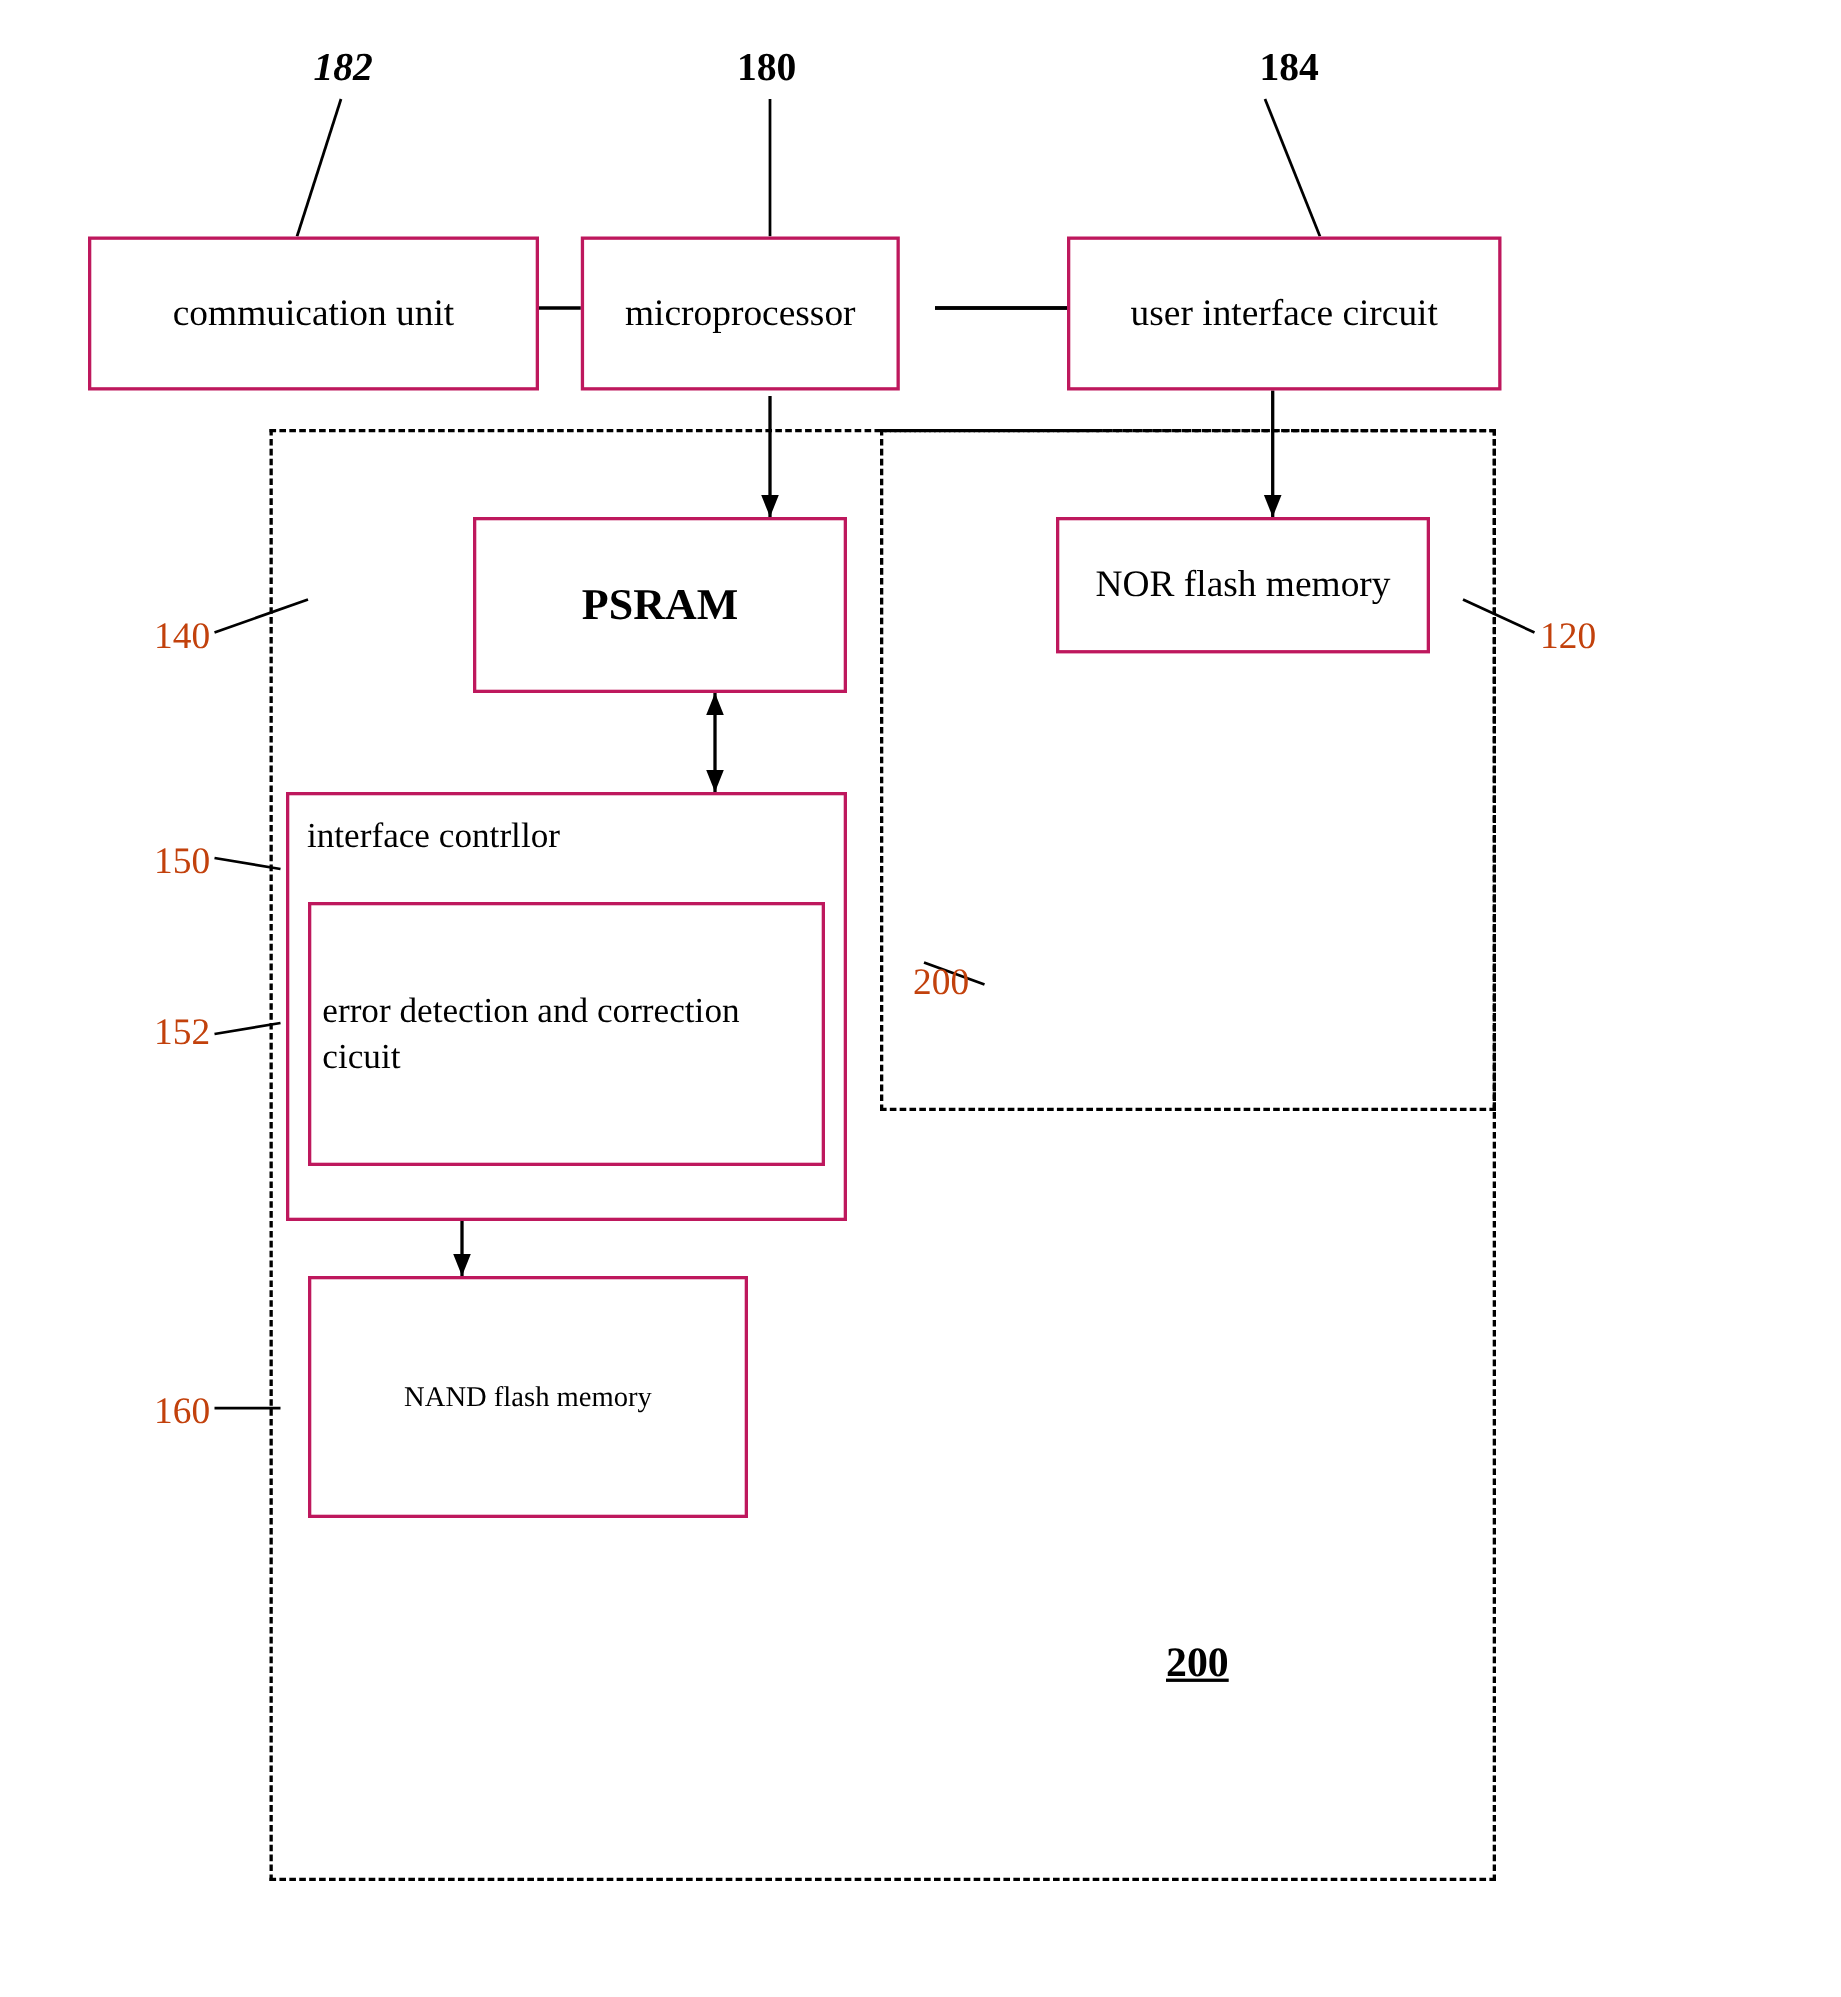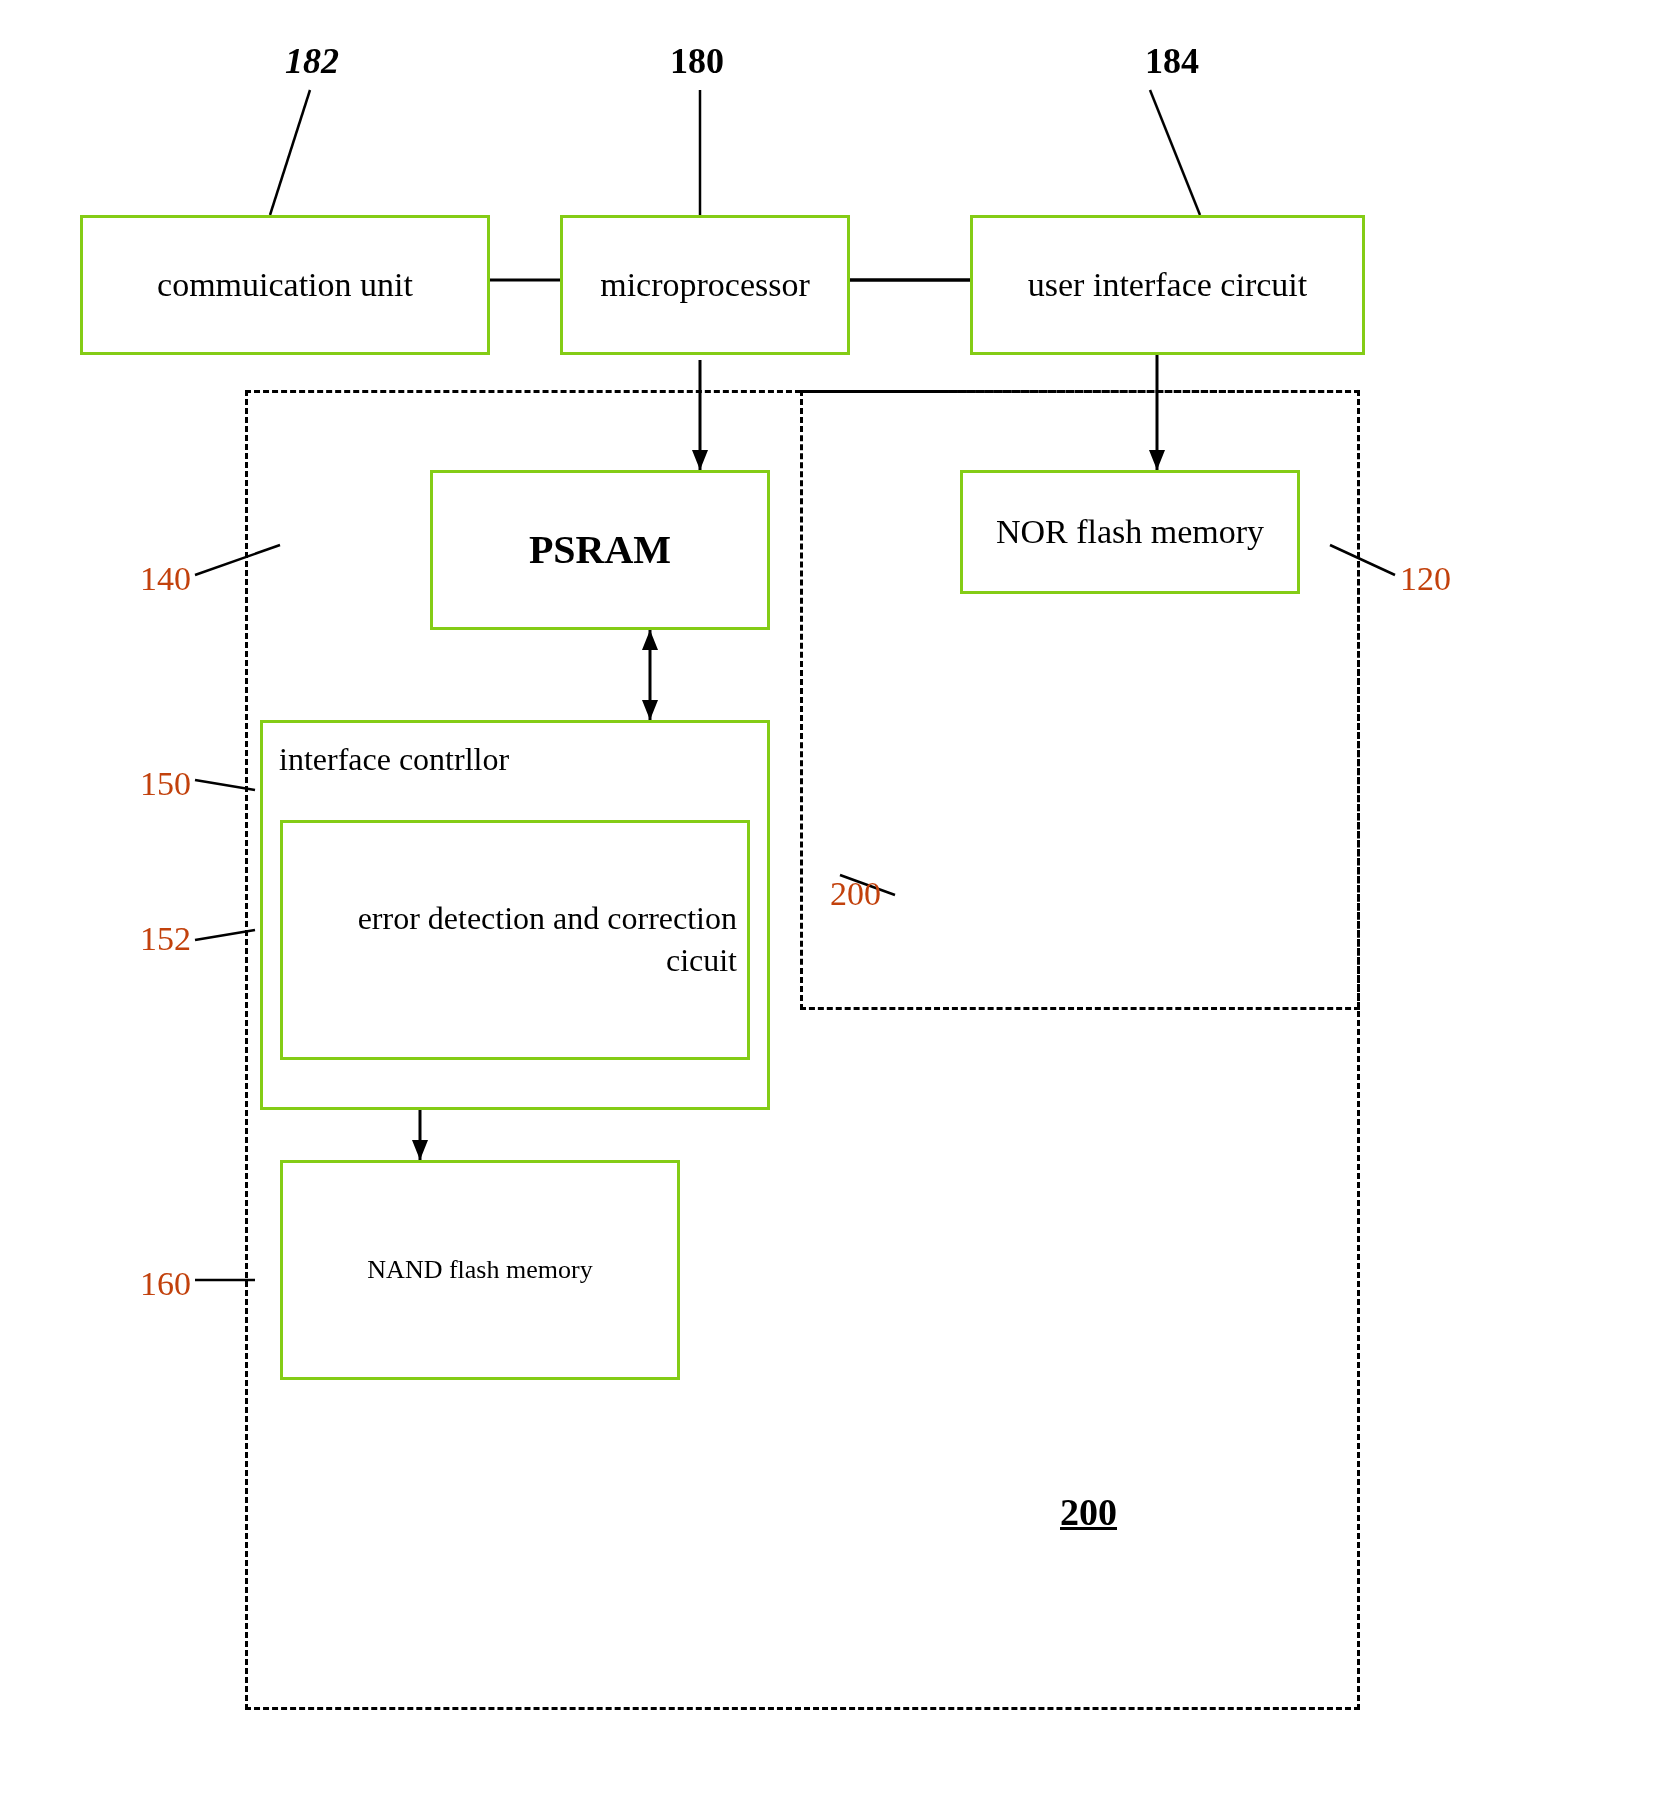--- a/index.html
+++ b/index.html
@@ -21,26 +21,26 @@
 
     .label-ref {
       position: absolute;
       font-size: 36px;
       font-weight: bold;
       color: #000;
     }
 
     .box {
       position: absolute;
-      border: 3px solid #84cc16;
+      border: 3px solid #be185d;
       background: #fff;
       display: flex;
       align-items: center;
       justify-content: center;
-      text-align: right;
+      text-align: left;
       font-size: 34px;
       line-height: 1.3;
       padding: 10px;
     }
 
     .box-dashed {
       position: absolute;
       border: 3px dashed #000;
       background: transparent;
     }
@@ -114,21 +114,21 @@
 
   <div class="label-ref" style="left:285px; top:40px;font-style:italic;">182</div>
   <div class="label-ref" style="left:670px; top:40px;">180</div>
   <div class="label-ref" style="left:1145px; top:40px;">184</div>
 
   <div class="box" style="left:80px; top:215px; width:410px; height:140px; font-size:34px;">
     <span>commuication
 unit</span>
   </div>
 
-  <div class="box" style="left:560px; top:215px; width:290px; height:140px; font-size:34px;">
+  <div class="box" style="left:528px; top:215px; width:290px; height:140px; font-size:34px;">
     <span>microprocessor</span>
   </div>
 
   <div class="box" style="left:970px; top:215px; width:395px; height:140px; font-size:34px;">
     <span>user interface
 circuit</span>
   </div>
 
   <div class="box-dashed" style="left:245px; top:390px; width:1115px; height:1320px;">
   </div>

